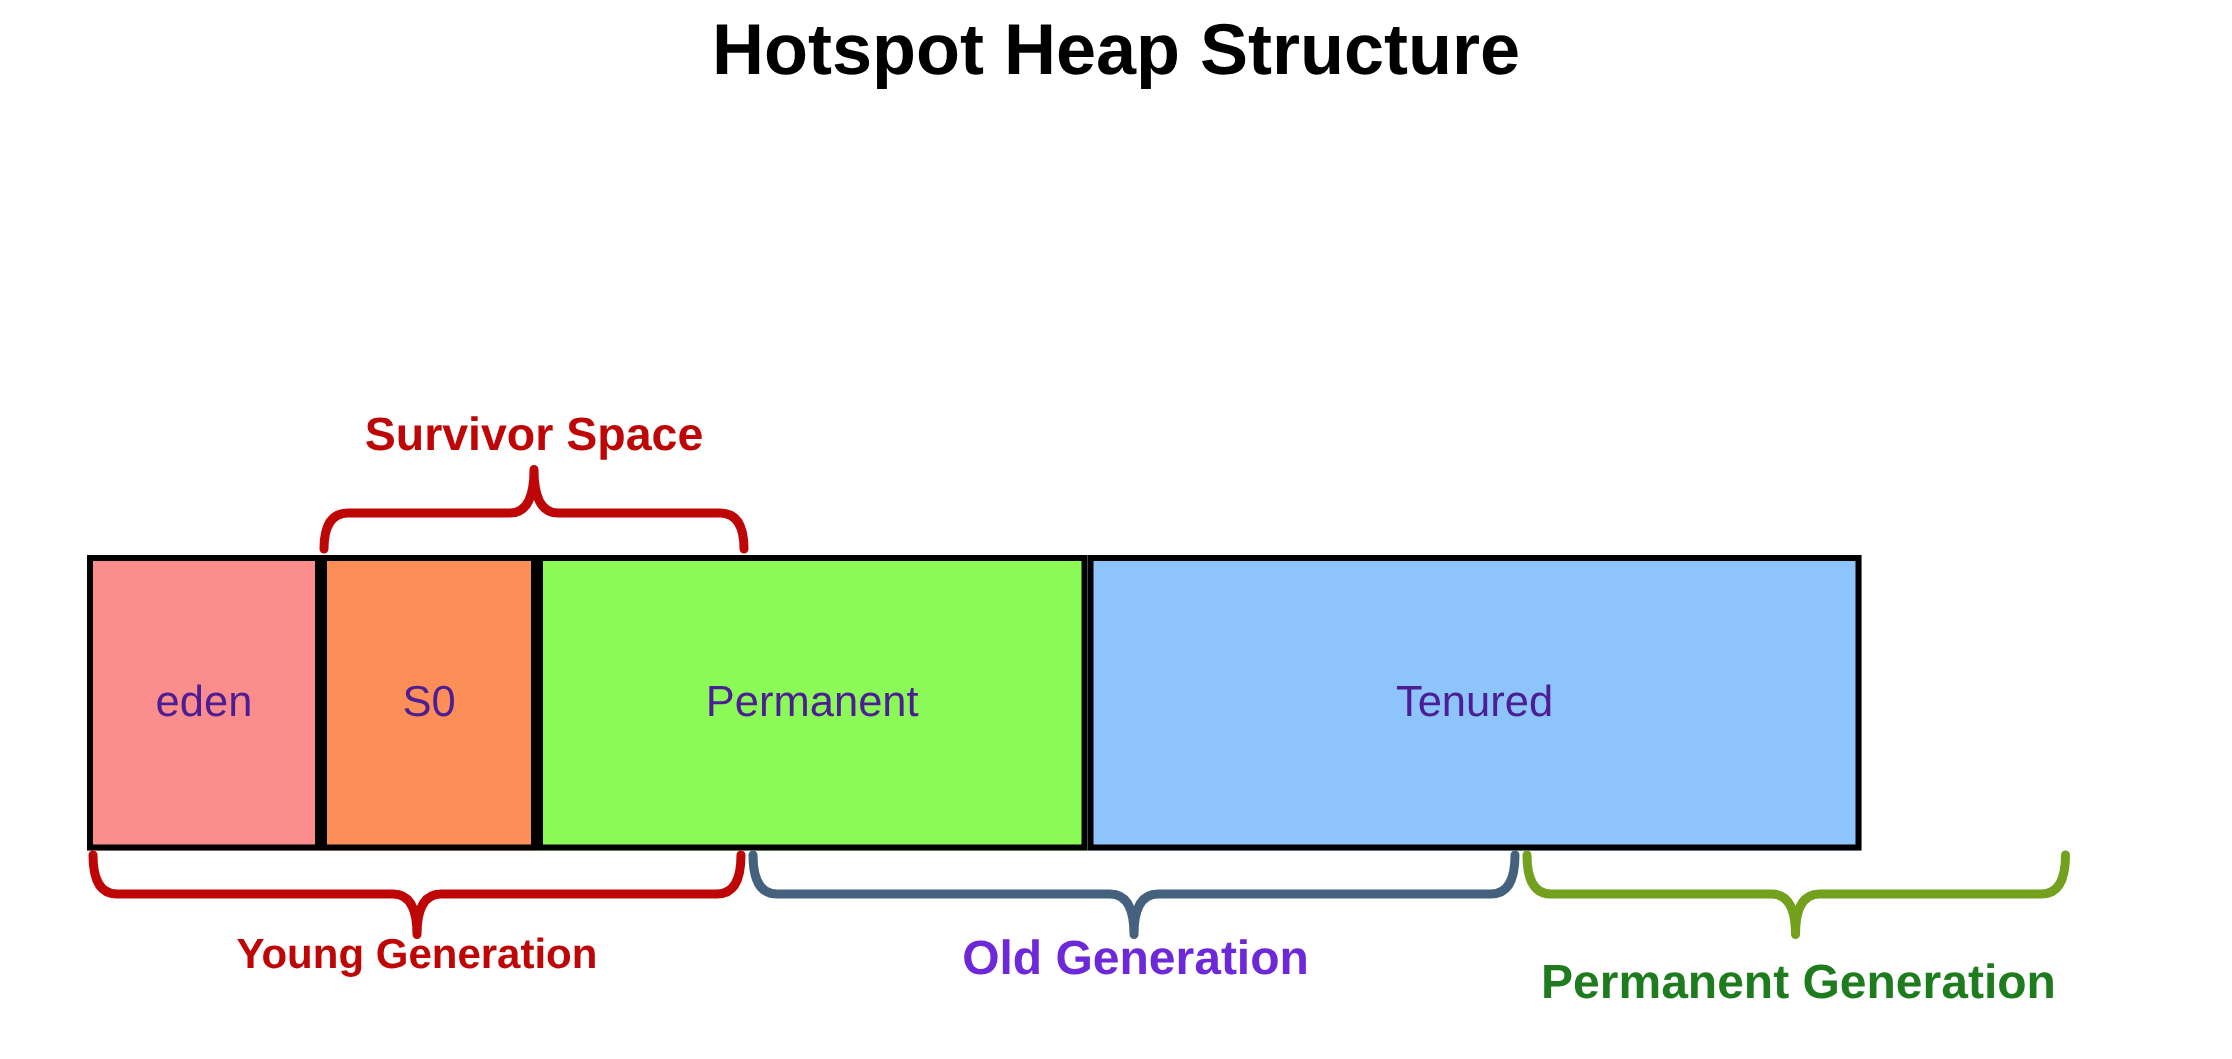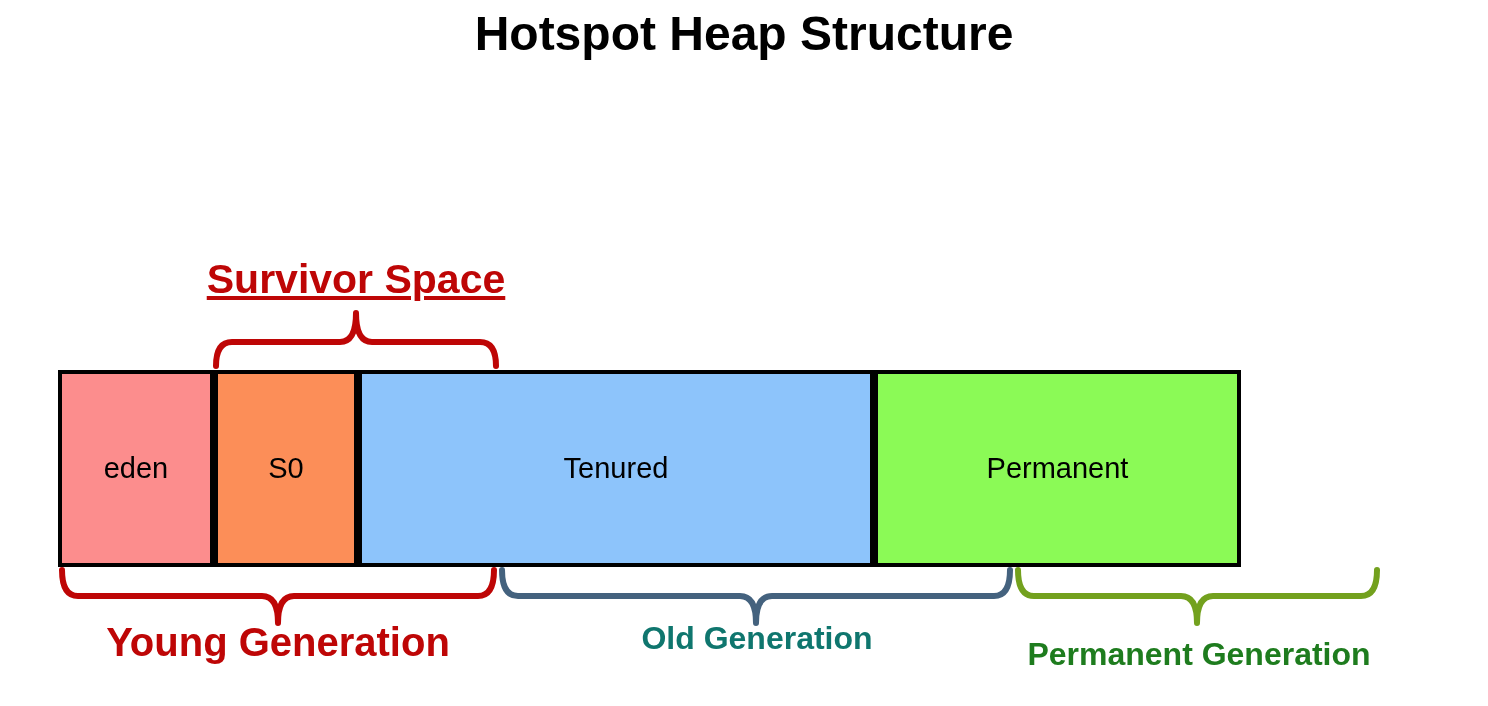--- a/index.html
+++ b/index.html
@@ -30,75 +30,75 @@
     display: flex;
     flex-direction: row;
   }
   .region {
     height: 197px;
     border: 4px solid #000000;
     display: flex;
     align-items: center;
     justify-content: center;
     font-size: 29px;
-    color: #000000;
+    color: #4c1d95;
   }
   .region.eden      { width: 156px; }
   .region.s0        { width: 144px; }
   .region.s1        { width: 148px; }
   .region.tenured   { width: 516px; }
   .region.permanent { width: 367px; }
   .brace-layer {
     position: absolute;
     left: 0; top: 0;
     width: 1488px; height: 706px;
     pointer-events: none;
   }
   .anno {
     position: absolute;
     width: 480px;
     text-align: center;
     font-weight: bold;
     white-space: nowrap;
   }
-  .anno.survivor  { left: 116px; top: 256px; font-size: 41px; text-decoration: underline; }
-  .anno.young     { left: 38px;  top: 620px; font-size: 40px; }
+  .anno.survivor  { left: 116px; top: 272px; font-size: 31px; }
+  .anno.young     { left: 38px;  top: 620px; font-size: 28px; }
   .anno.old       { left: 517px; top: 620px; font-size: 32px; }
   .anno.permanent { left: 959px; top: 636px; font-size: 32px; }
 </style>
 </head>
 <body>
 
 <div class="stage">
 
   <div class="title">Hotspot Heap Structure</div>
 
   <div class="anno survivor" style="color: rgb(190, 6, 6);">Survivor Space</div>
 
   <div class="heap-bar">
     <div class="region eden" style="background: rgb(252, 141, 141);">
       <span>eden</span>
     </div>
     <div class="region s0" style="background: rgb(252, 142, 88);">
       <span>S0</span>
     </div>
+    <div class="region permanent" style="background: rgb(139, 250, 86);">
+      <span>Permanent</span>
+    </div>
     <div class="region tenured" style="background: rgb(141, 196, 251);">
       <span>Tenured</span>
-    </div>
-    <div class="region permanent" style="background: rgb(139, 250, 86);">
-      <span>Permanent</span>
     </div>
   </div>
 
   <svg class="brace-layer" viewBox="0 0 1488 706" xmlns="http://www.w3.org/2000/svg">
     <path d="M 216 366 Q 216 342 232 342 L 340 342 Q 356 342 356 313 Q 356 342 372 342 L 480 342 Q 496 342 496 366" fill="none" stroke-width="6" stroke-linecap="round" stroke-linejoin="round" stroke="#BE0606"></path>
     <path d="M 62 570 Q 62 596 78 596 L 262 596 Q 278 596 278 623 Q 278 596 294 596 L 478 596 Q 494 596 494 570" fill="none" stroke-width="6" stroke-linecap="round" stroke-linejoin="round" stroke="#BE0606"></path>
     <path d="M 502 570 Q 502 596 518 596 L 740 596 Q 756 596 756 623 Q 756 596 772 596 L 994 596 Q 1010 596 1010 570" fill="none" stroke-width="6" stroke-linecap="round" stroke-linejoin="round" stroke="#44627E"></path>
     <path d="M 1018 570 Q 1018 596 1034 596 L 1181 596 Q 1197 596 1197 623 Q 1197 596 1213 596 L 1361 596 Q 1377 596 1377 570" fill="none" stroke-width="6" stroke-linecap="round" stroke-linejoin="round" stroke="#73A11E"></path>
   </svg>
 
   <div class="anno young" style="color: rgb(190, 6, 6);">Young Generation</div>
 
-  <div class="anno old" style="color: #0f766e;">Old Generation</div>
+  <div class="anno old" style="color: #6d28d9;">Old Generation</div>
 
   <div class="anno permanent" style="color: rgb(30, 124, 30);">Permanent Generation</div>
 
 </div>
 
 </body></html>

